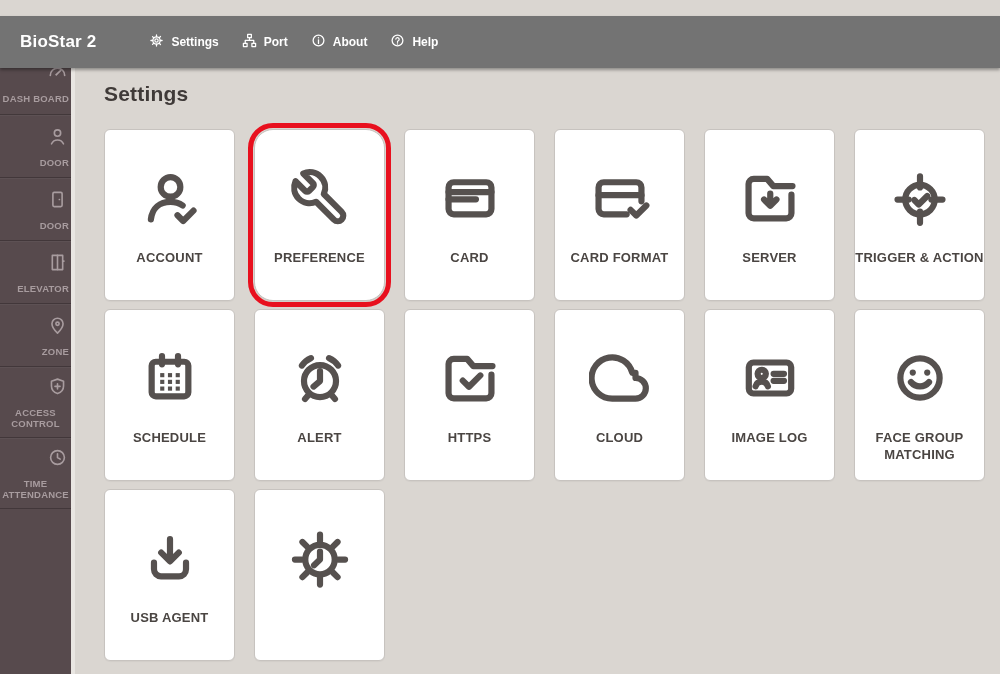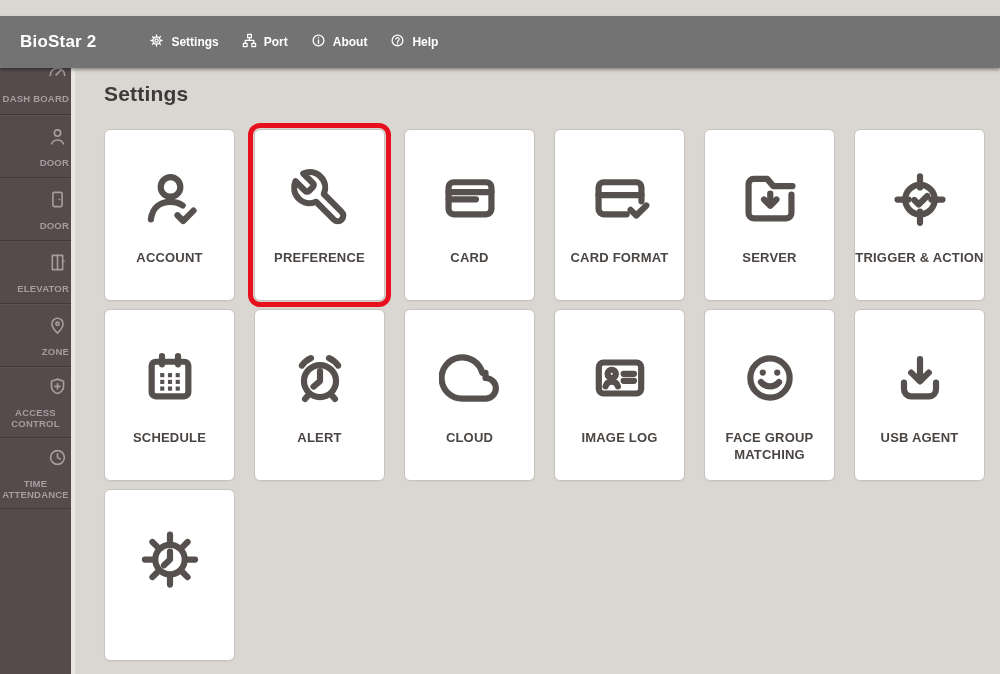--- a/index.html
+++ b/index.html
@@ -33,21 +33,21 @@
   .sf { fill:#a89c9f; stroke:none; }
 
   
   .main { position:absolute; top:52px; left:71px; width:929px; height:622px;
     background:#dad6d1; border-left:4px solid #e9e6e2; padding:0 15px 0 29px; }
   .page-title { margin-top:30px; font-size:21px; font-weight:bold; color:#3f3a38; letter-spacing:.2px; }
   .grid { margin-top:23px; display:grid; grid-template-columns:repeat(6,1fr); gap:8px 19px; }
   .card { height:172px; background:#fff; border:1px solid #c7c3bf; border-radius:6px;
     display:flex; flex-direction:column; align-items:center; cursor:pointer;
     box-shadow:0 1px 1px rgba(0,0,0,0.04); }
-  .card.highlighted { outline:5px solid var(--hl); outline-offset:1px; }
+  .card.highlighted { outline:5px solid var(--hl); outline-offset:1px;border-radius:19px; }
   .icon-wrap { height:92px; margin-top:22px; display:flex; align-items:center; justify-content:center; }
   .card-label { margin-top:6px; font-size:13px; font-weight:bold; color:#4a4542;
     text-align:center; line-height:1.3; letter-spacing:.2px; max-width:150px; }
   .narrow .card-label { max-width:96px; }
   .cicon { width:62px; height:62px; stroke:#56514f; stroke-width:2.4; fill:none;
     stroke-linecap:round; stroke-linejoin:round; }
   .f { fill:#56514f; stroke:none; }
 </style>
 </head>
 <body>
@@ -261,20 +261,29 @@
         <svg class="cicon" viewBox="0 0 24 24">
             <circle cx="12" cy="13.2" r="6.2"></circle>
             <path d="M12 9.3v3.9l-2.5 2.1"></path>
             <path d="M8.5 4.3A8.2 8.2 0 0 0 5 7.2M15.5 4.3A8.2 8.2 0 0 1 19 7.2"></path>
             <path d="M7.6 18.5l-1.4 1.6M16.4 18.5l1.4 1.6"></path>
           </svg>
       </span>
       <span class="card-label">ALERT</span>
     </div>
 
+    <div class="card">
+      <span class="icon-wrap">
+        <svg class="cicon" viewBox="0 0 24 24">
+            <path d="M20.7 7.4h-7.4l-2.4-2.8H5.7a2 2 0 0 0-2 2v11.3a2 2 0 0 0 2 2h12.6a2 2 0 0 0 2-2v-7.2"></path>
+            <path d="M9.2 13l2.4 2.4 4.4-4.4"></path>
+          </svg>
+      </span>
+      <span class="card-label">HTTPS</span>
+    </div>
 
     <div class="card">
       <span class="icon-wrap">
         <svg class="cicon" viewBox="0 0 24 24">
             <path d="M18 10h-1.26A8 8 0 1 0 9 20h9a4 4 0 0 0 0-8z"></path>
           </svg>
       </span>
       <span class="card-label">CLOUD</span>
     </div>
 

